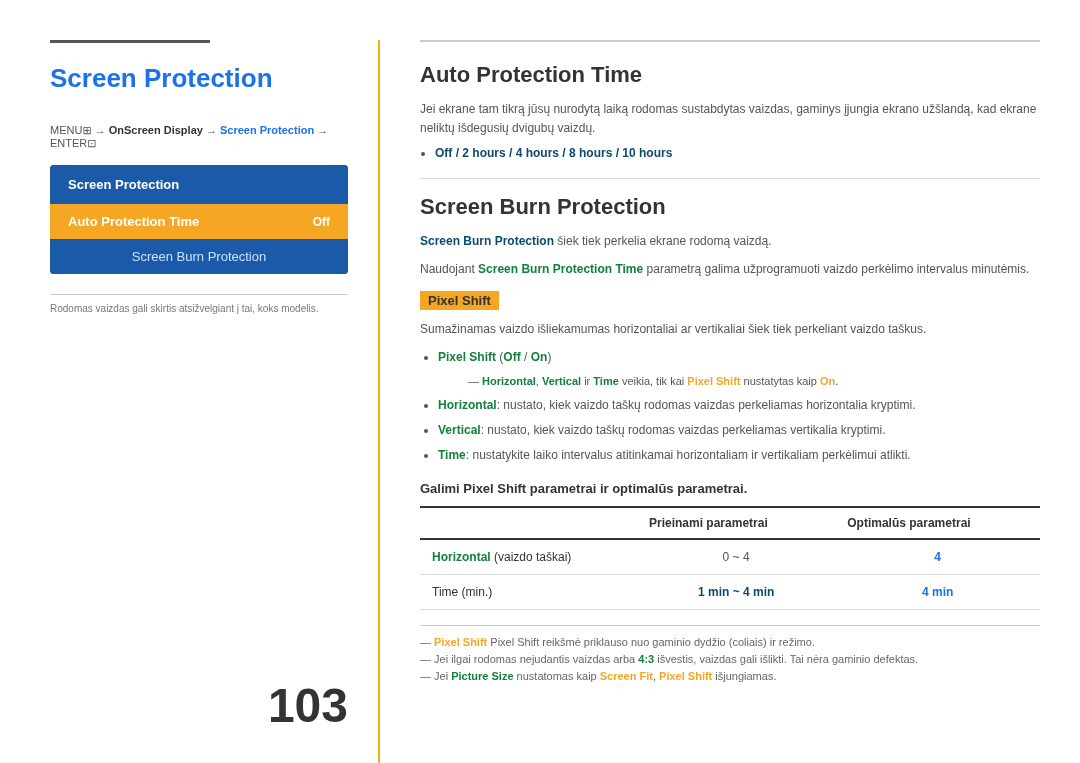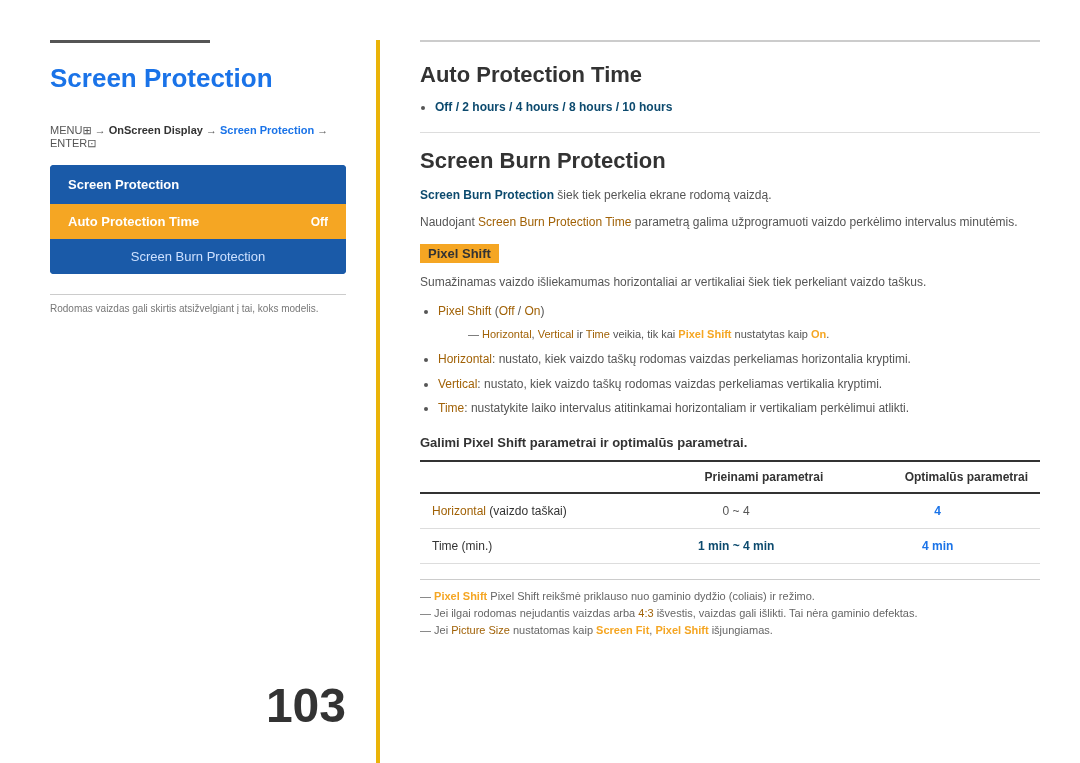--- a/index.html
+++ b/index.html
@@ -19,21 +19,21 @@
       width: 1080px;
       height: 763px;
       padding: 40px 0 0 0;
     }
 
     
     .left-panel {
       width: 380px;
       min-width: 380px;
       padding: 0 30px 0 50px;
-      border-right: 4px solid #eab308;
+      border-right: 2px solid #eab308;
       position: relative;
     }
 
     .left-top-line {
       width: 160px;
       height: 3px;
       background: #555;
       margin-bottom: 20px;
     }
 
@@ -151,21 +151,21 @@
       margin-bottom: 18px;
       padding-left: 15px;
     }
 
     .options-list li {
       margin-bottom: 4px;
     }
 
     .highlight-blue { color: #0c4a6e; font-weight: bold; }
     .highlight-orange { color: #f5a623; font-weight: bold; }
-    .text-bold { font-weight: normal; color: #a16207; }
+    .text-bold { font-weight: bold; color: #15803d; }
 
     .pixel-shift-title {
       display: inline-block;
       background: #f5a623;
       color: #333;
       font-size: 13px;
       font-weight: bold;
       padding: 2px 8px;
       margin-bottom: 10px;
     }
@@ -205,21 +205,21 @@
       margin-bottom: 10px;
     }
 
     .param-table {
       width: 100%;
       border-collapse: collapse;
       font-size: 12px;
     }
 
     .param-table th {
-      text-align: right;
+      text-align: left;
       padding: 8px 12px;
       color: #333;
       font-weight: bold;
       border-bottom: 2px solid #333;
       border-top: 2px solid #333;
     }
 
     .param-table th:first-child { text-align: left; width: 35%; }
 
     .param-table td {
@@ -283,20 +283,21 @@
     <div class="note-text">Rodomas vaizdas gali skirtis atsižvelgiant į tai, koks modelis.</div>
 
     <div class="page-number">103</div>
   </div>
 
   <div class="right-panel">
     <div class="right-top-line"></div>
 
     <div>
       <div class="section-title">Auto Protection Time</div>
+      <div class="section-body">Jei ekrane tam tikrą jūsų nurodytą laiką rodomas sustabdytas vaizdas, gaminys įjungia ekrano užšlandą, kad ekrane neliktų išdegusių dvigubų vaizdų.</div>
       <ul class="options-list">
         <li>
           <span class="highlight-blue">Off / 2 hours / 4 hours / 8 hours / 10 hours</span>
         </li>
       </ul>
     </div>
 
     <div class="divider-line"></div>
 
     <div>

